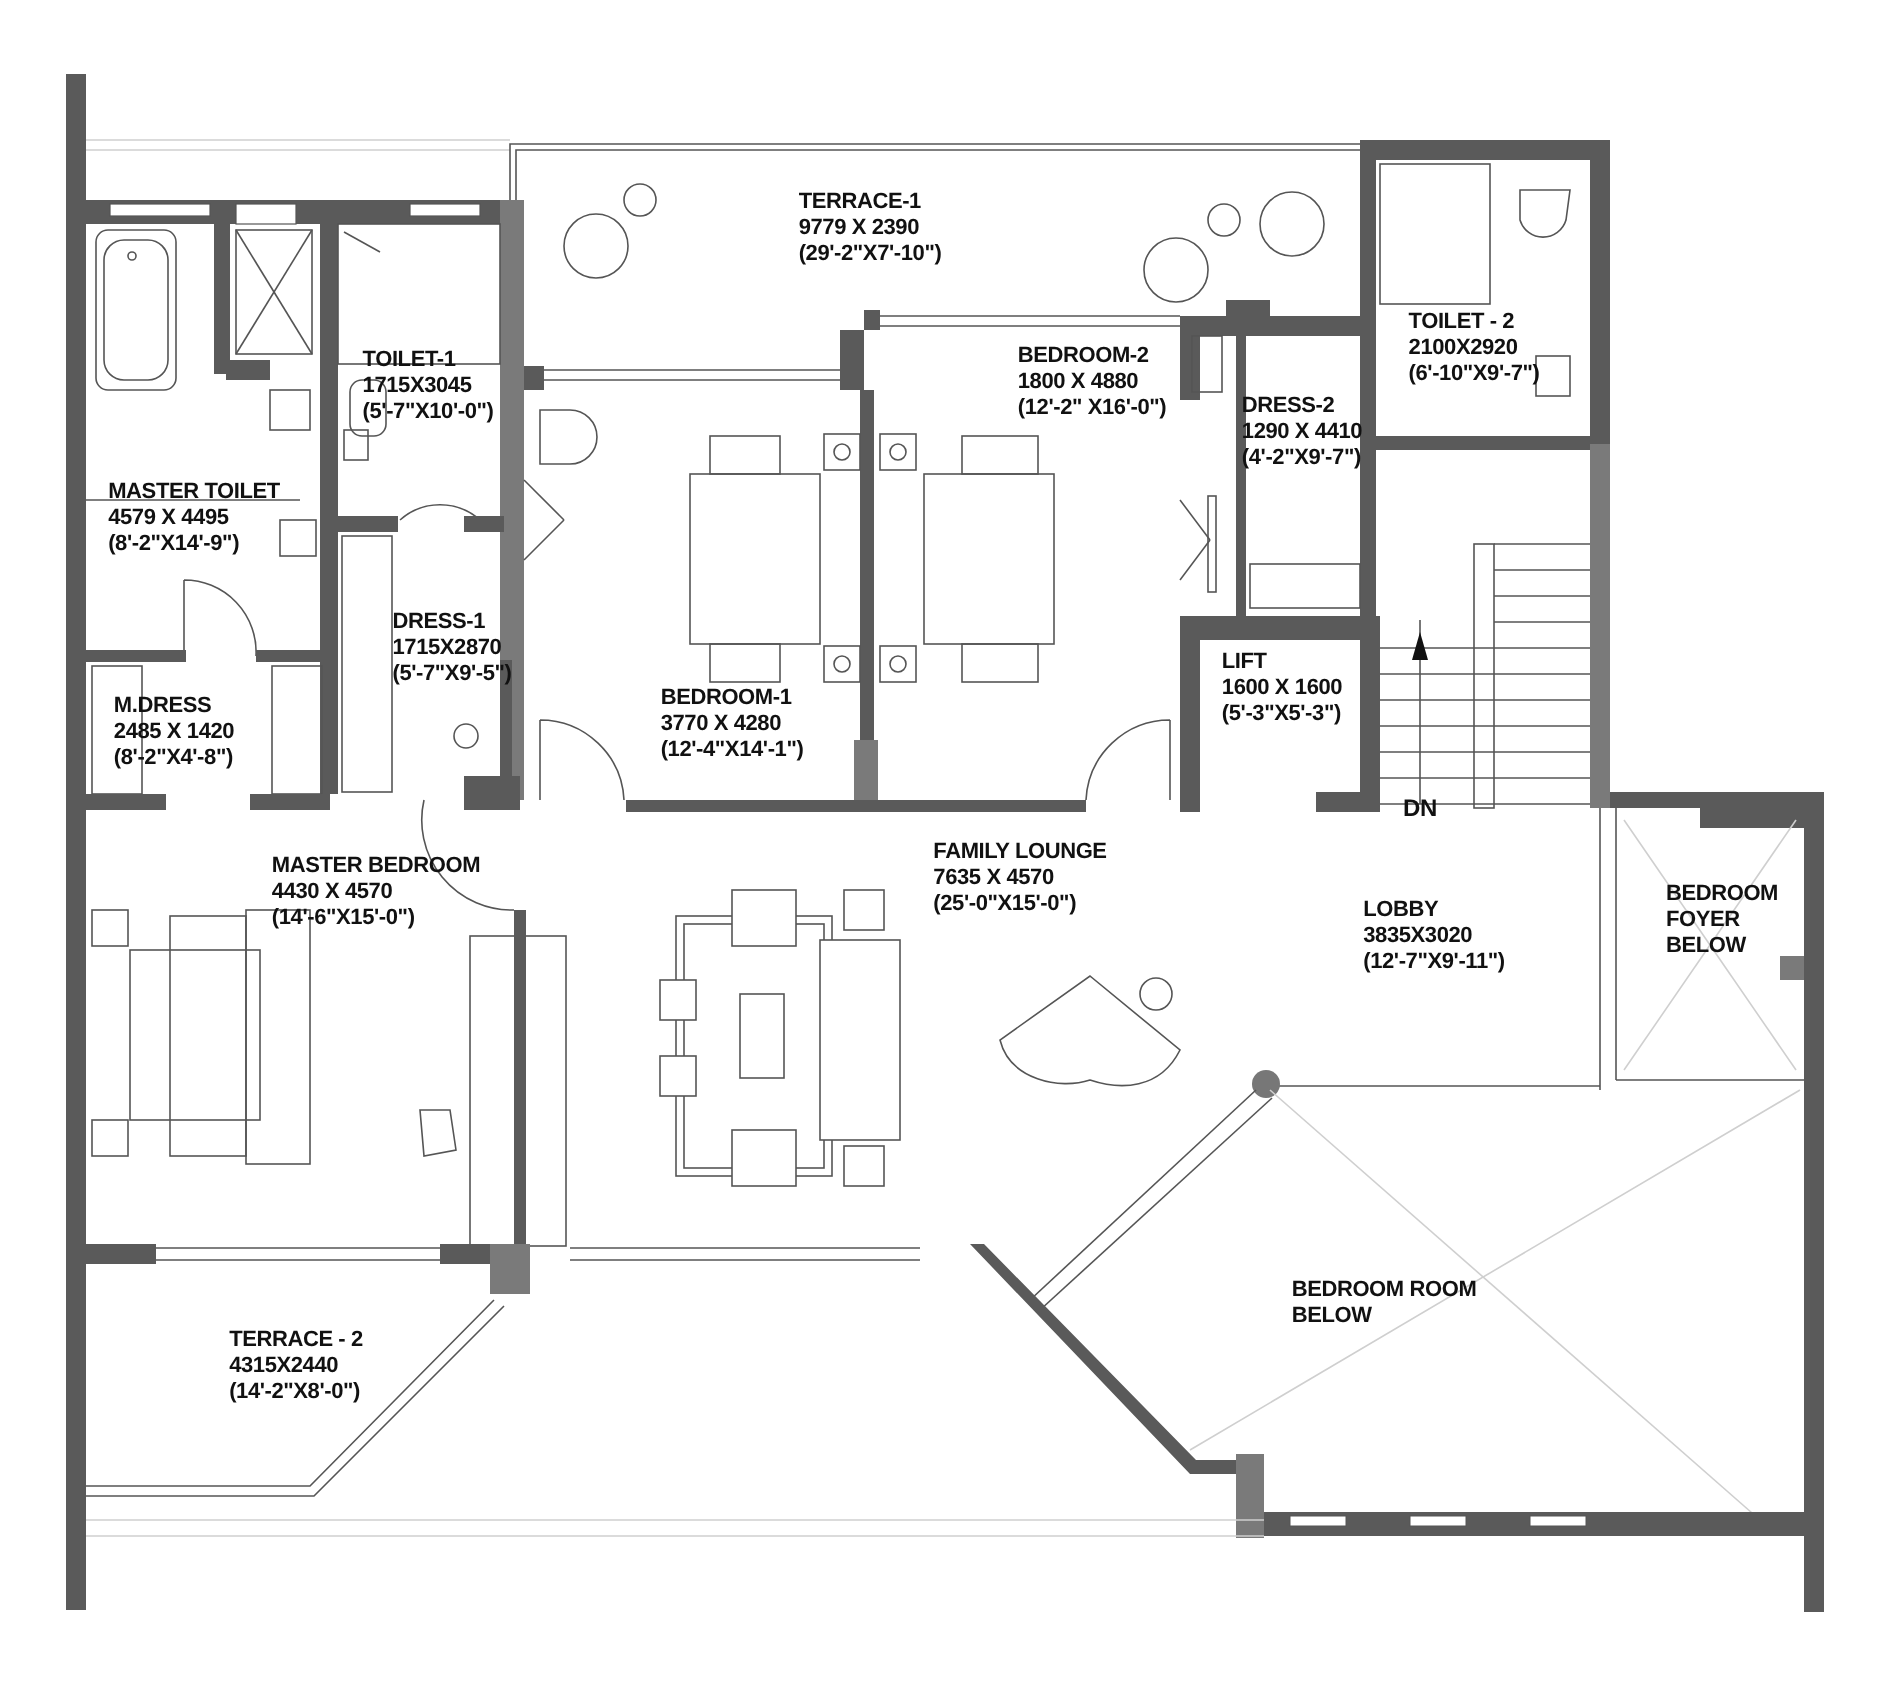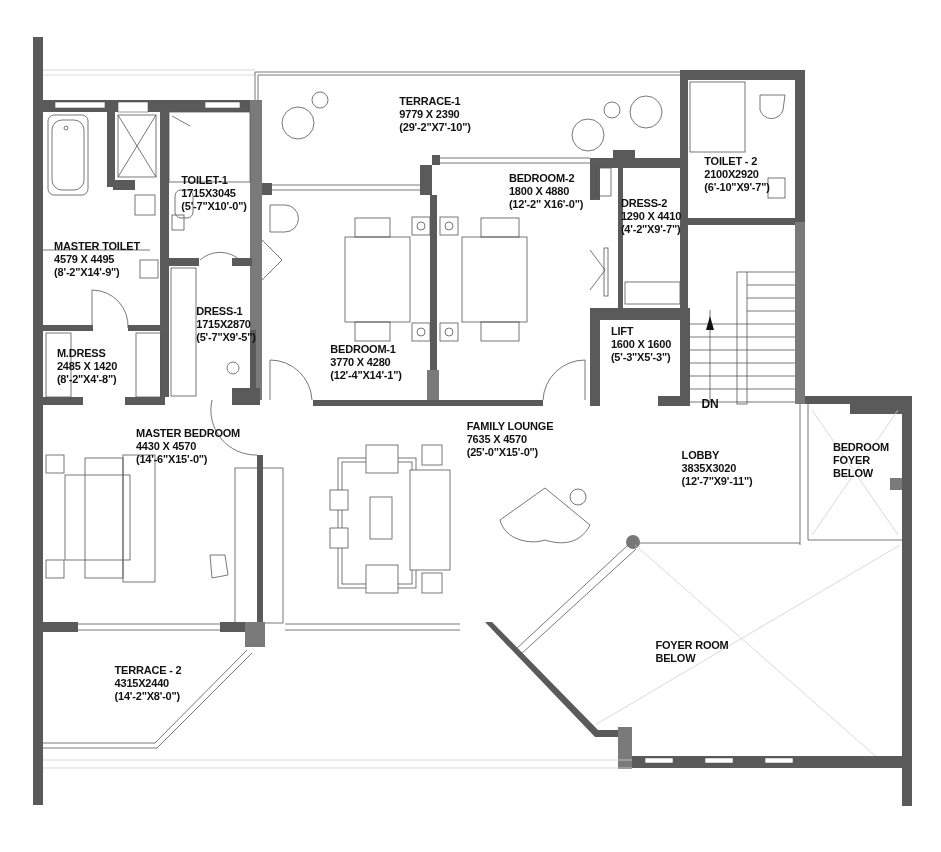--- a/index.html
+++ b/index.html
@@ -298,15 +298,15 @@
   <div>BEDROOM</div>
   <div>FOYER</div>
   <div>BELOW</div>
 </div>
 <div class="lbl" style="left:148px;top:664px;">
   <div>TERRACE - 2</div>
   <div>4315X2440</div>
   <div>(14'-2"X8'-0")</div>
 </div>
 <div class="lbl" style="left:692px;top:639px;">
-  <div>FOYER ROOM</div>
+  <div>BEDROOM ROOM</div>
   <div>BELOW</div>
 </div>
 
 </body></html>

